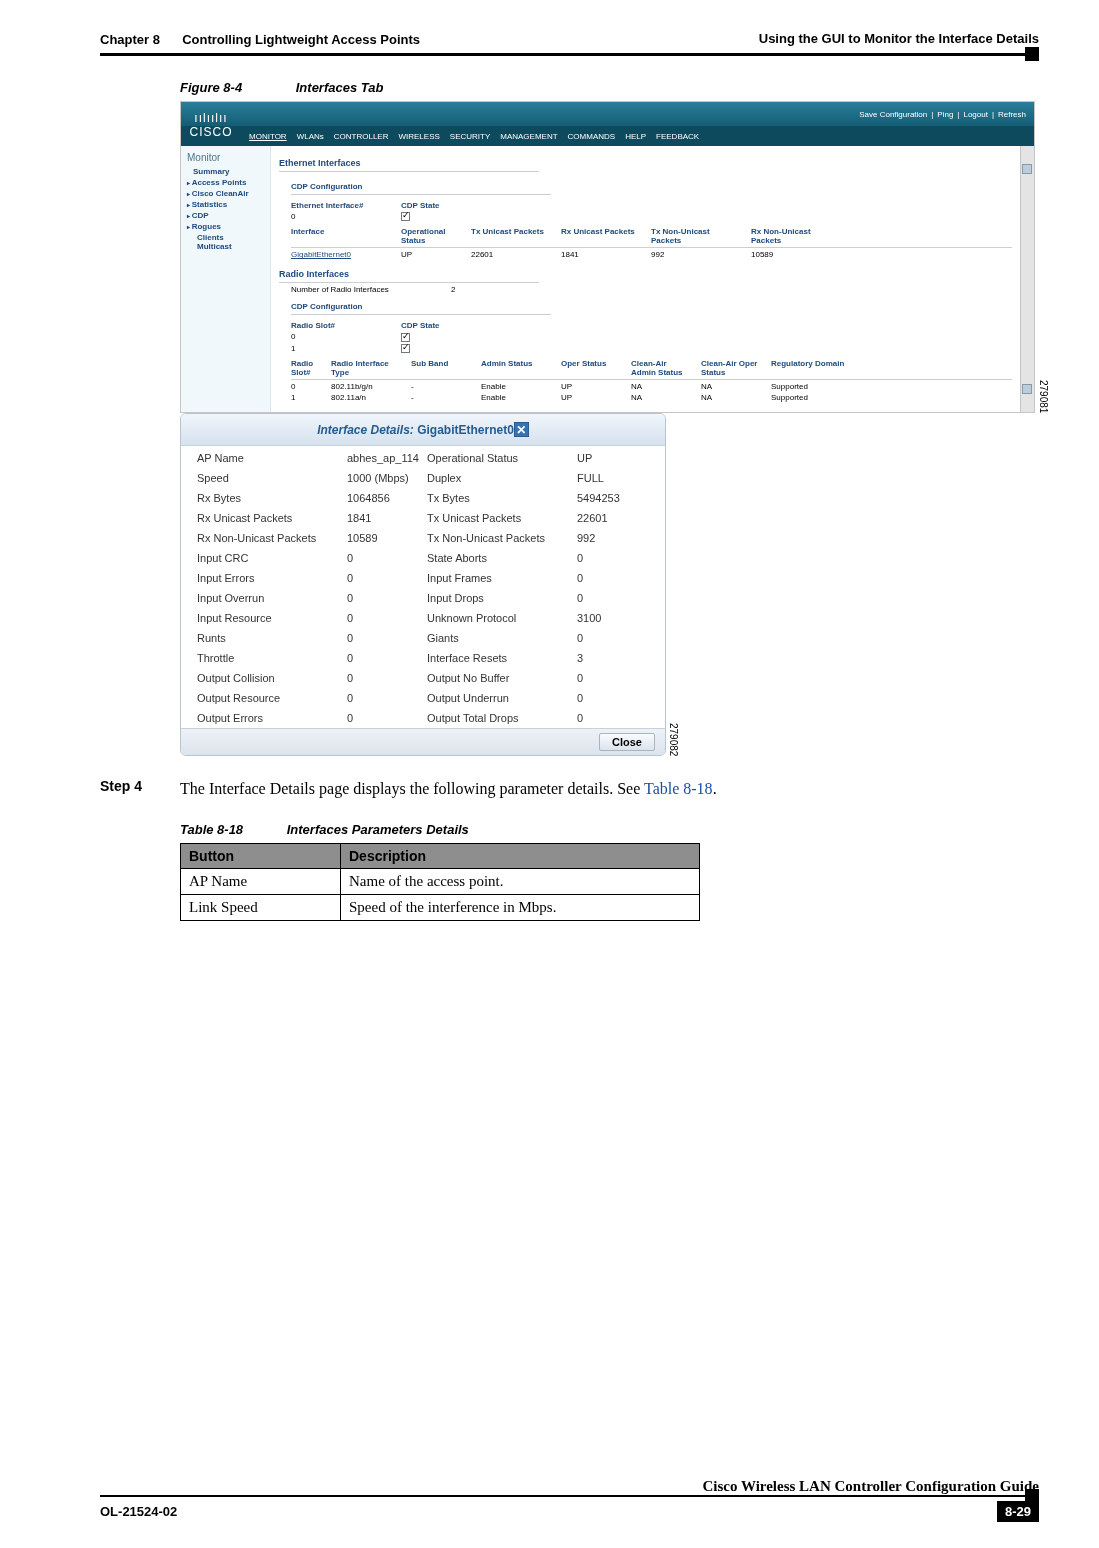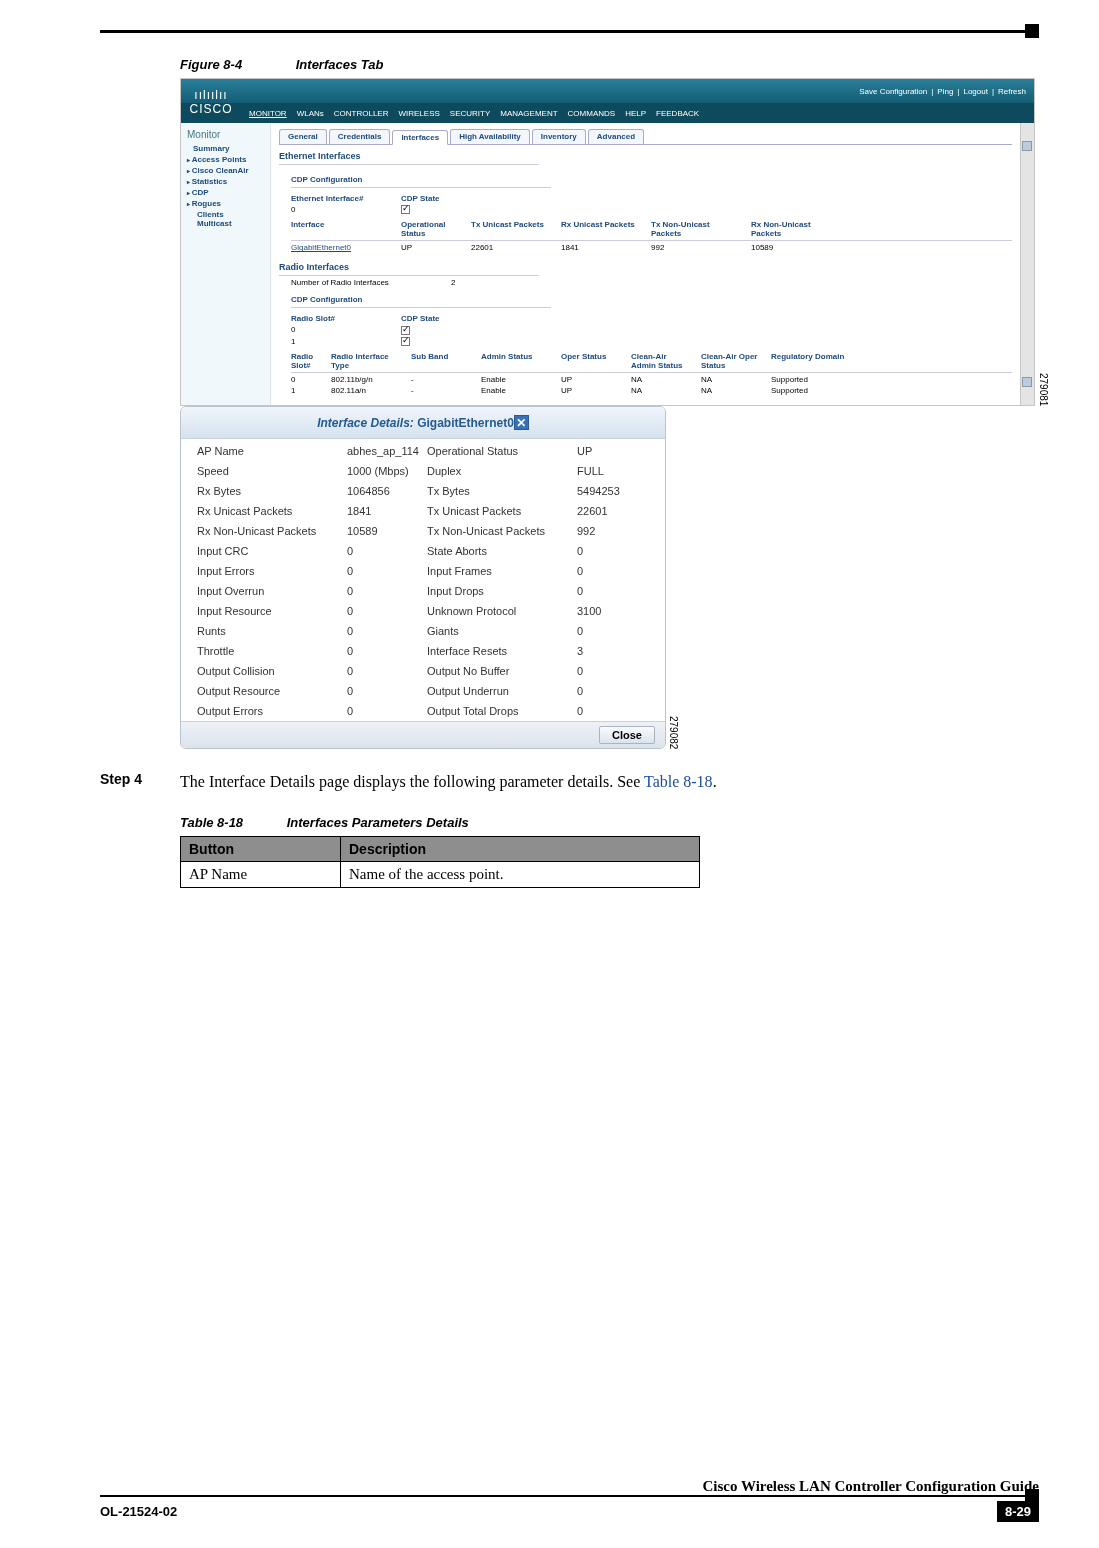--- a/index.html
+++ b/index.html
@@ -248,20 +248,27 @@
       font-size: 11px;
       font-weight: bold;
       border-radius: 2px;
     }
   </style>
 </head>
 <body>
 
 <div class="page">
 
+  <div class="header">
+    <div>
+      <span class="chapter-ref">Chapter 8</span>
+      <span class="chapter-title">Controlling Lightweight Access Points</span>
+    </div>
+    <div class="section-title">Using the GUI to Monitor the Interface Details</div>
+  </div>
   <div class="header-line"></div>
 
   <div class="figure-caption">
     <span class="fig-label">Figure 8-4</span>
     <span>Interfaces Tab</span>
   </div>
 
   <div class="fig84-wrap" style="width:855px; margin-left:80px; position:relative;">
   <div class="fig84" style="margin-left:0; position:relative;">
     <div class="cisco-top">
@@ -296,28 +303,20 @@
         <div style="color:#1e4a7d;font-weight:bold;margin:2px 0 2px 6px;">Summary</div>
         <div class="sb-item" style="font-weight:bold">Access Points</div>
         <div class="sb-item" style="font-weight:bold">Cisco CleanAir</div>
         <div class="sb-item" style="font-weight:bold">Statistics</div>
         <div class="sb-item" style="font-weight:bold">CDP</div>
         <div class="sb-item" style="font-weight:bold">Rogues</div>
         <div class="sb-sub">Clients</div>
         <div class="sb-sub">Multicast</div>
       </div>
       <div class="cisco-main">
-        <div class="cisco-tabs">
-          <span>General</span>
-          <span>Credentials</span>
-          <span class="active">Interfaces</span>
-          <span>High Availability</span>
-          <span>Inventory</span>
-          <span>Advanced</span>
-        </div>
 
         <div class="cisco-sec-title" style="border-bottom:1px solid #ccd;width:260px;padding-bottom:3px;">Ethernet Interfaces</div>
         <div class="cisco-sec-sub" style="margin-left:12px;">CDP Configuration</div>
         <div class="cisco-row-h" style="margin-left:12px;">
           <div style="width:110px">Ethernet Interface#</div>
           <div style="width:70px">CDP State</div>
         </div>
         <div class="cisco-row-d" style="margin-left:12px;">
           <div style="width:110px">0</div>
           <div style="width:70px"><span class="cb ck"></span></div>
@@ -491,20 +490,24 @@
       <tr>
         <th style="width:160px">Button</th>
         <th>Description</th>
       </tr>
     </thead>
     <tbody>
       <tr>
         <td>AP Name</td>
         <td>Name of the access point.</td>
       </tr>
+      <tr>
+        <td>Link Speed</td>
+        <td>Speed of the interference in Mbps.</td>
+      </tr>
     </tbody>
   </table>
 
 </div>
 
 <div class="footer">
   <div style="display:flex;justify-content:flex-end;">
     <div class="footer-title">Cisco Wireless LAN Controller Configuration Guide</div>
   </div>
   <div class="footer-line"></div>

